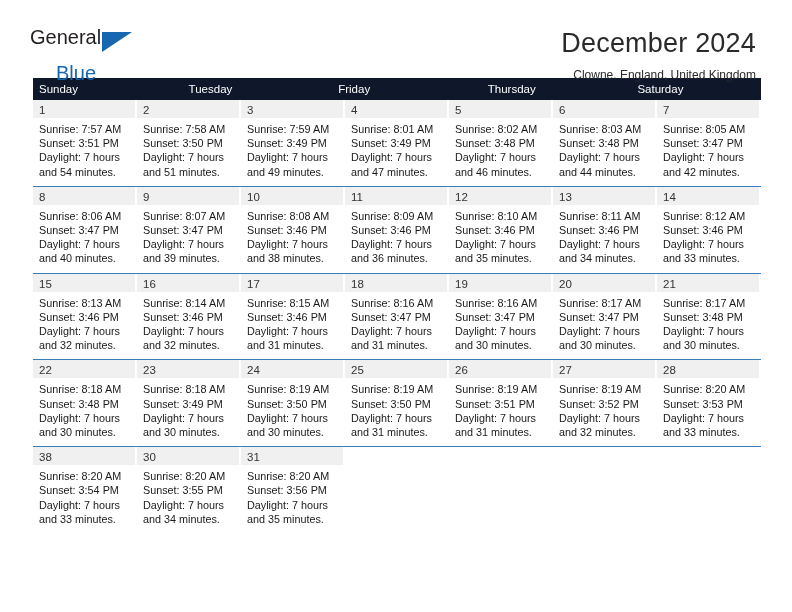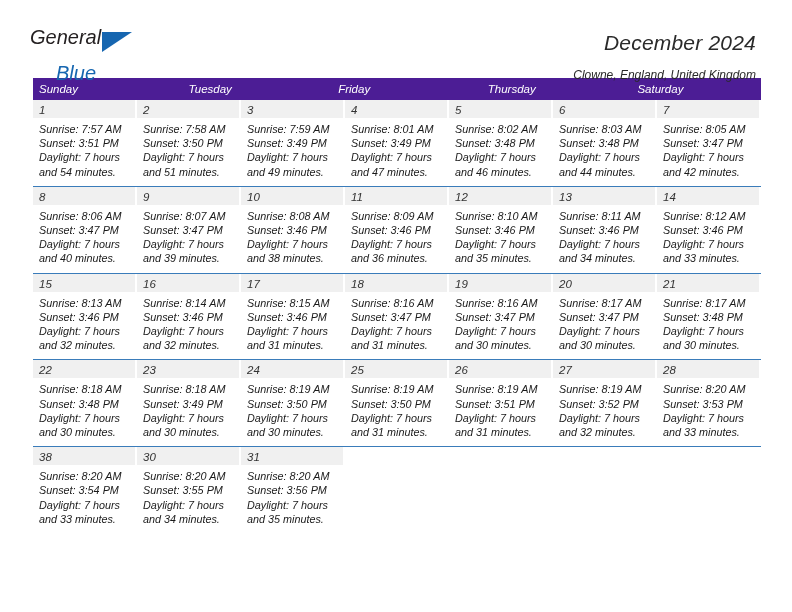--- a/index.html
+++ b/index.html
@@ -12,21 +12,20 @@
     background: #ffffff;
     font-family: "Liberation Sans", sans-serif;
     color: #000000;
     overflow: hidden;
   }
   .page {
     position: relative;
     width: 792px;
     height: 532px;
     box-sizing: border-box;
-    font-style: italic;
   }
 
   
   .header {
     display: flex;
     align-items: flex-start;
     justify-content: space-between;
     padding: 26px 36px 0 30px;
     height: 70px;
     box-sizing: border-box;
@@ -63,21 +62,21 @@
     border-left: 30px solid #1666b0;
     border-bottom: 20px solid transparent;
   }
 
   .titles {
     text-align: right;
     flex: 1 1 auto;
     padding-top: 0px;
   }
   .month-title {
-    font-size: 21px;
+    font-size: 27px;
     color: #2a2a2a;
     font-weight: normal;
     line-height: 34px;
     letter-spacing: 0.2px;
     white-space: nowrap;
   }
   .location {
     font-size: 12px;
     color: #2a2a2a;
     line-height: 22px;
@@ -86,21 +85,21 @@
   }
 
   
   .calendar {
     margin: 8px 30px 0 33px;
     width: 728px;
     box-sizing: border-box;
   }
   .weekday-row {
     display: flex;
-    background: #4c1d95;
+    background: #0f172a;
     gap: 20px;
   }
   .weekday {
     flex: 1 1 0;
     color: #ffffff;
     font-size: 11.5px;
     padding: 5px 0 5px 6px;
     box-sizing: border-box;
     height: 22px;
     line-height: 12px;

